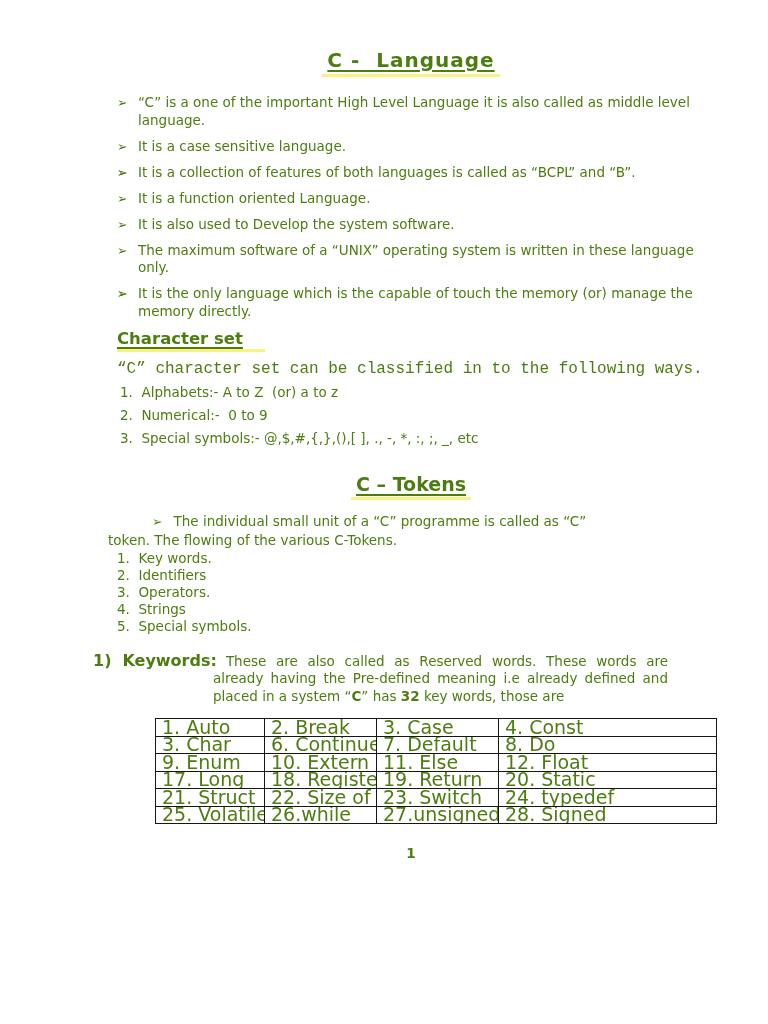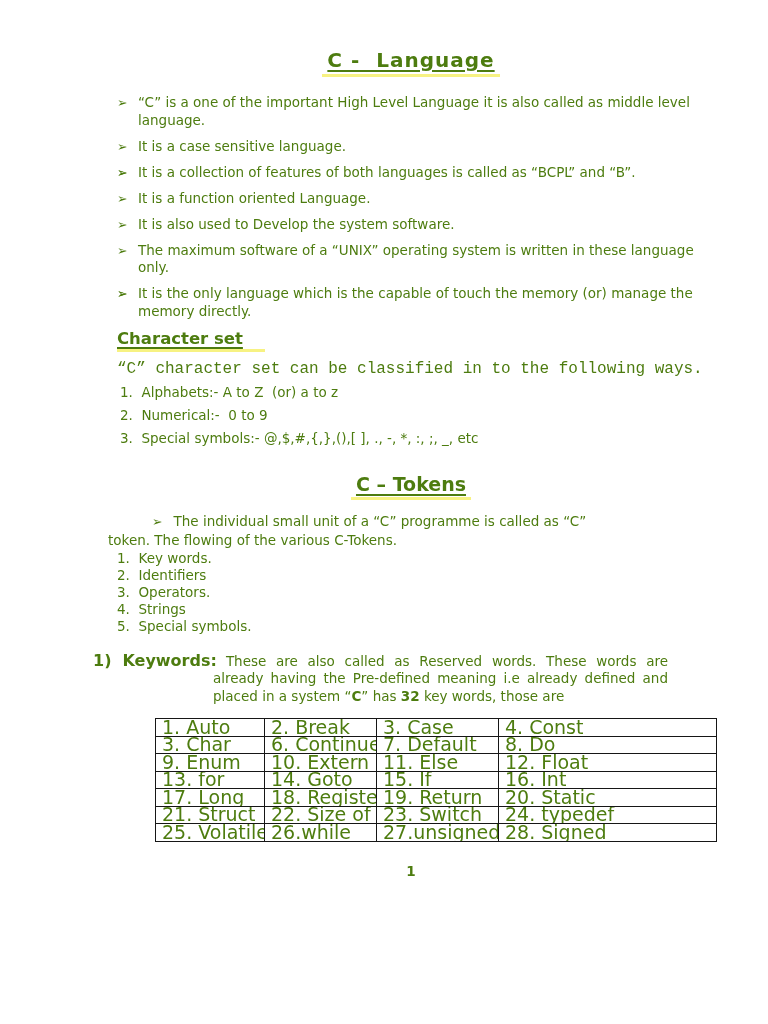--- a/index.html
+++ b/index.html
@@ -197,26 +197,20 @@
         <td>7. Default</td>
         <td>8. Do</td>
       </tr>
       <tr>
         <td>9. Enum</td>
         <td>10. Extern</td>
         <td>11. Else</td>
         <td>12. Float</td>
       </tr>
       <tr>
-        <td>13. for</td>
-        <td>14. Goto</td>
-        <td>15. If</td>
-        <td>16. Int</td>
-      </tr>
-      <tr>
         <td>17. Long</td>
         <td>18. Register</td>
         <td>19. Return</td>
         <td>20. Static</td>
       </tr>
       <tr>
         <td>21. Struct</td>
         <td>22. Size of</td>
         <td>23. Switch</td>
         <td>24. typedef</td>

